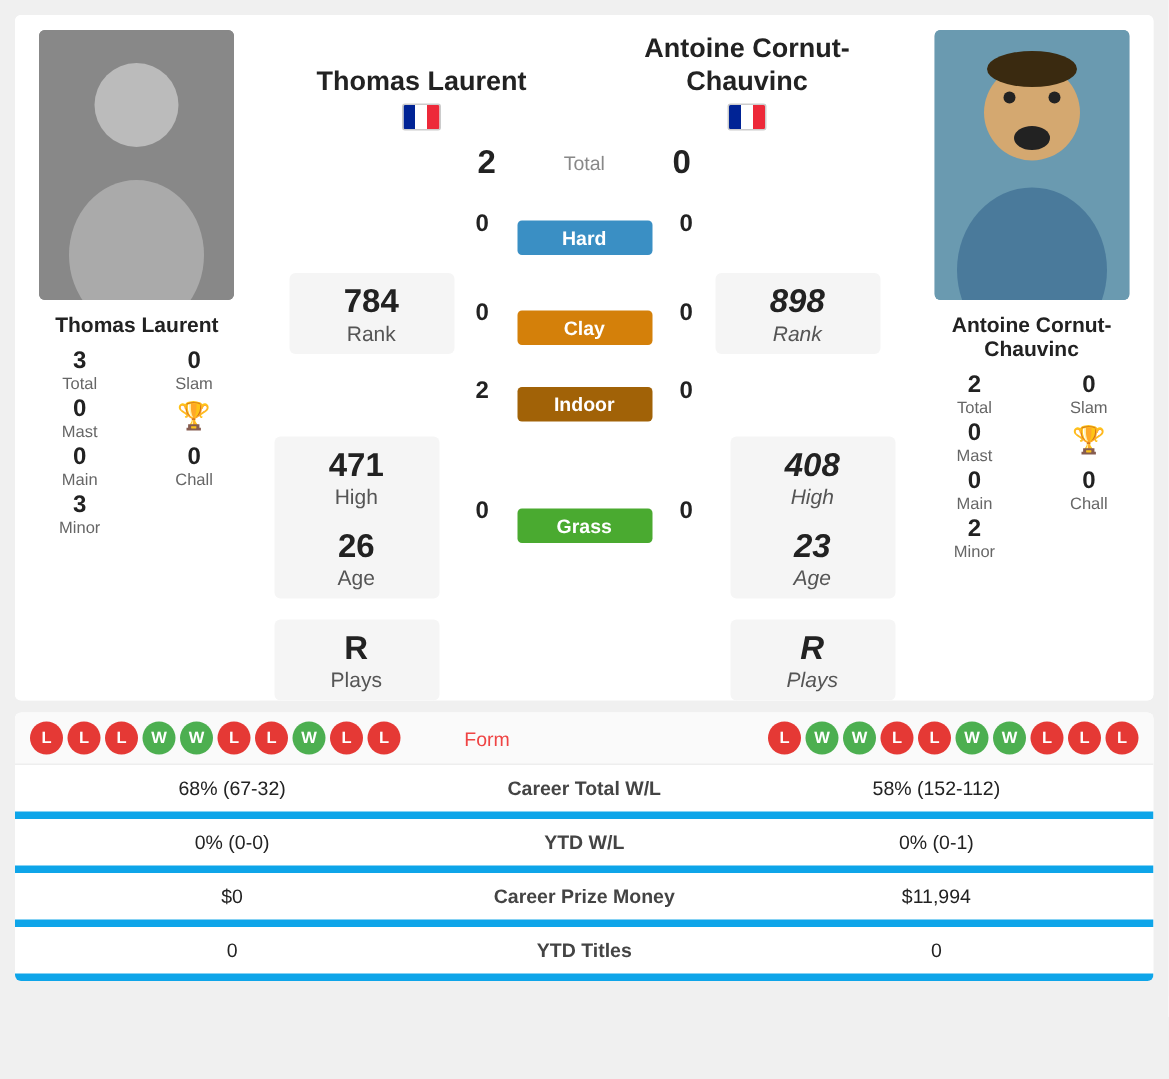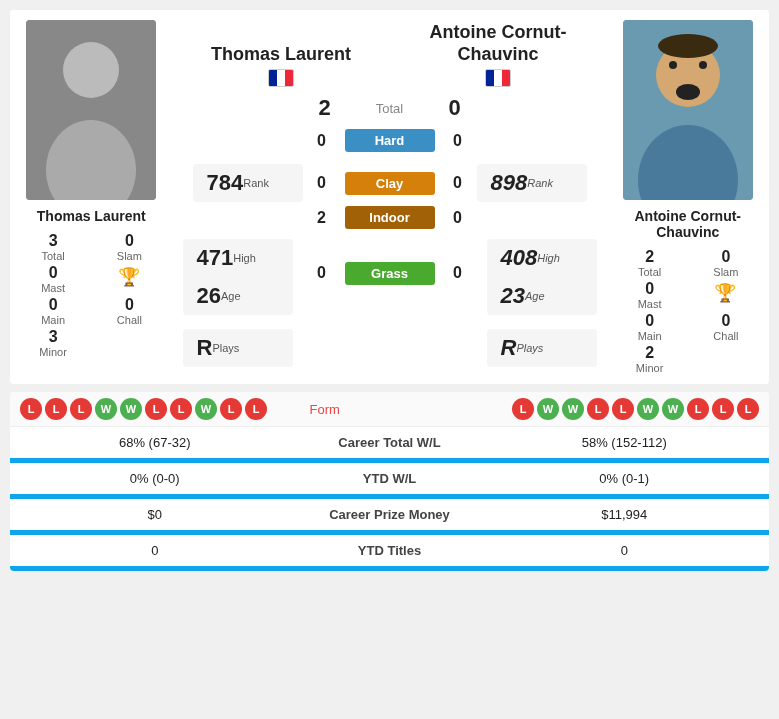--- a/index.html
+++ b/index.html
@@ -135,20 +135,21 @@
     }
 
     .surface-badge {
       width: 90px;
       text-align: center;
       padding: 4px 10px;
       border-radius: 3px;
       color: #fff;
       font-weight: bold;
       font-size: 13px;
+      margin-top: 18px;
     }
 
     .badge-hard { background: #3a8fc4; }
     .badge-clay { background: #d4800a; }
     .badge-indoor { background: #a16207; }
     .badge-grass { background: #4aaa30; }
 
     
     .stats-blocks {
       display: flex;
@@ -172,30 +173,31 @@
       margin-right: 4px;
     }
 
     .stats-block-right {
       margin-left: 4px;
       font-style: italic;
     }
 
     .stats-row {
       display: flex;
+      flex-direction: column;
       align-items: center;
     }
 
     .stats-big {
       font-size: 22px;
       font-weight: bold;
     }
 
     .stats-sub {
-      font-size: 11px;
+      font-size: 14px;
       color: #555;
     }
 
     
     .bottom-section {
       background: #fff;
       border-radius: 4px;
       overflow: hidden;
     }
 

